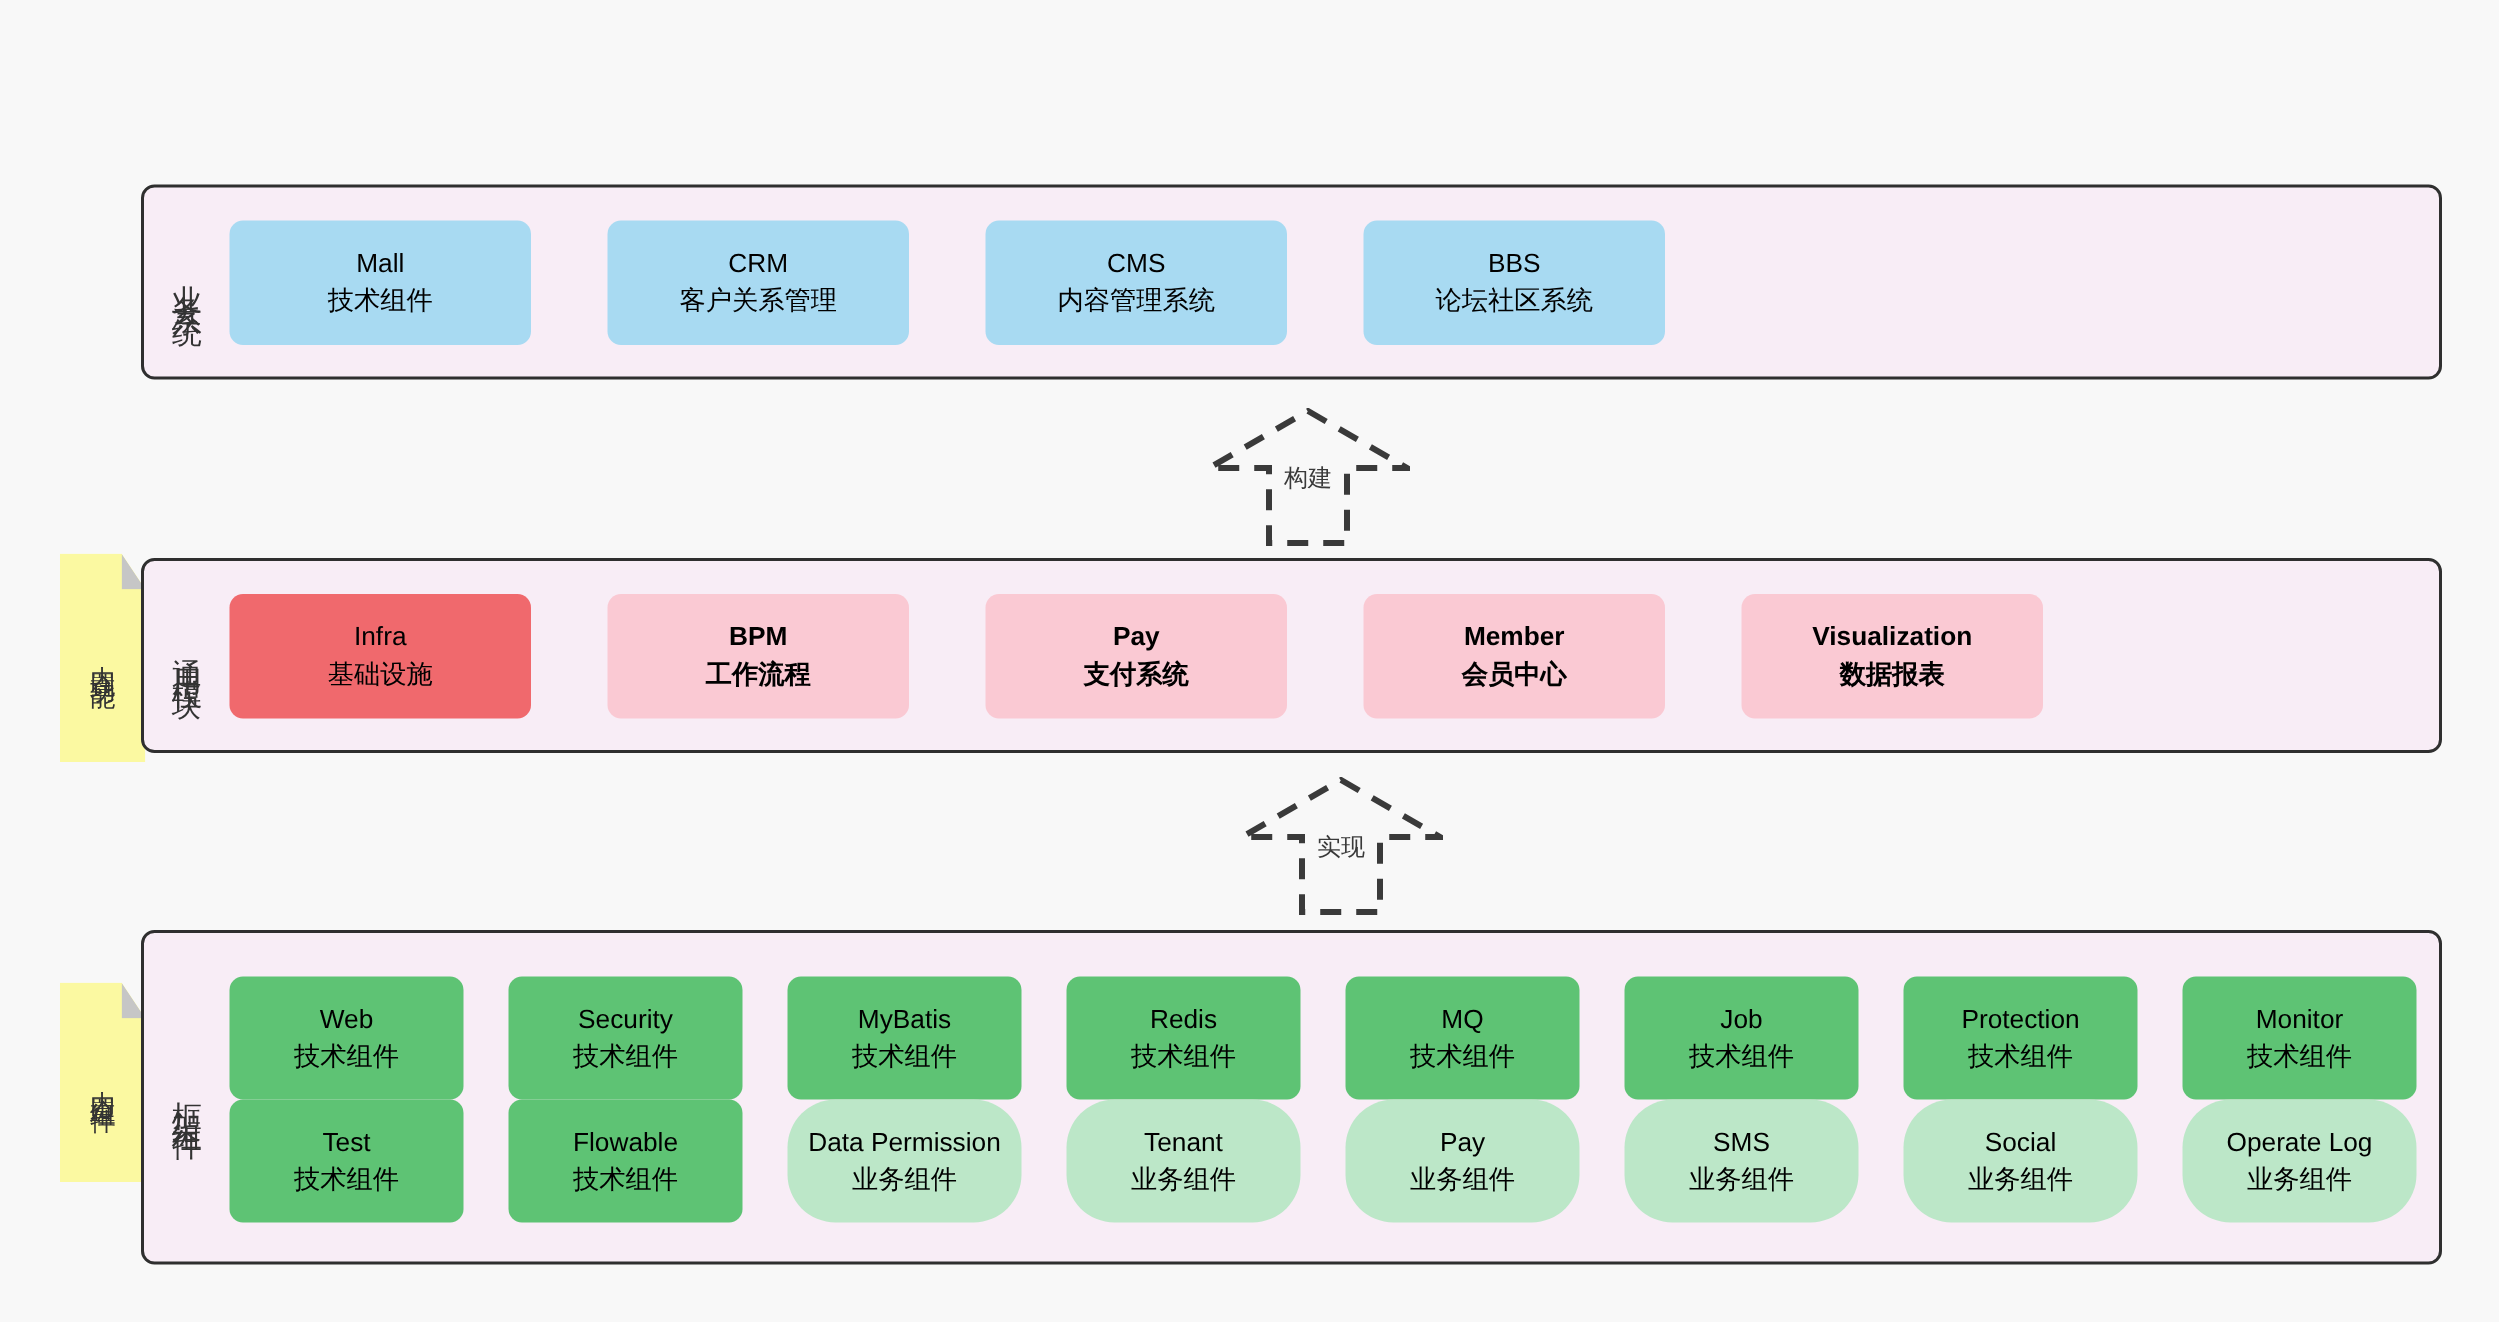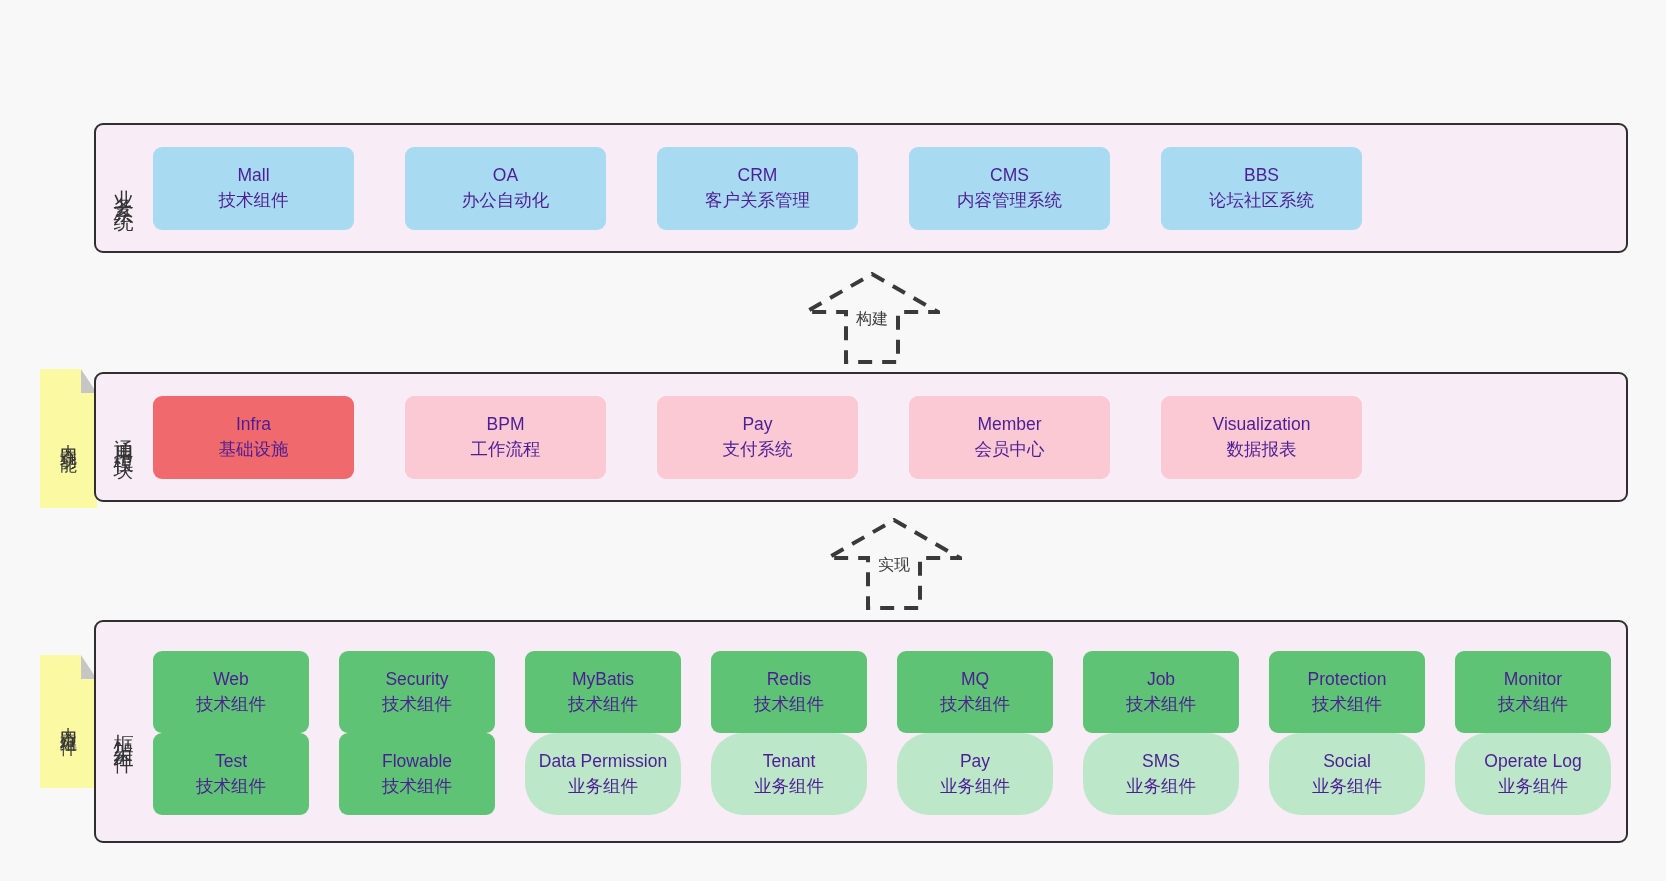--- a/index.html
+++ b/index.html
@@ -33,27 +33,27 @@
   .band-content{
     flex:1;display:flex;flex-direction:column;
     padding:29px 12px 17px 0;box-sizing:border-box;
   }
   .boxes-8{display:flex;gap:30px;}
   .boxes-8 .box{width:156px;height:82px;}
 
   .box{
     border-radius:9px;
     display:flex;flex-direction:column;align-items:center;justify-content:center;
-    text-align:center;font-size:17.5px;line-height:1.45;color:#4c1d95;
+    text-align:center;font-size:17.5px;line-height:1.45;color:#000000;
   }
   .box .t1{display:block;}
   .box .t2{display:block;}
   .blue{background:#a8daf2;}
   .red{background:#f0696d;}
-  .pink{background:#fac9d3;}
+  .pink{background:#fac9d3;font-weight:bold;}
   .green{background:#5ec374;}
   .lgreen{background:#bce7c8;border-radius:32px;}
 
   
   .arrow{position:absolute;width:136px;height:92px;z-index:2;}
   .arrow-1{left:804px;top:272px;}
   .arrow-2{left:826px;top:518px;}
   .arrow svg{width:100%;height:100%;display:block;}
   .arrow-label{
     position:absolute;left:50%;top:36px;transform:translateX(-50%);
@@ -92,24 +92,20 @@
   </div>
 
   <section class="band band-top">
     <div class="band-label">业务系统</div>
     <div class="boxes boxes-6">
       <div class="box blue">
         <span class="t1">Mall</span>
         <span class="t2">技术组件</span>
       </div>
       <div class="box blue">
-        <span class="t1">OA</span>
-        <span class="t2">办公自动化</span>
-      </div>
-      <div class="box blue">
         <span class="t1">CRM</span>
         <span class="t2">客户关系管理</span>
       </div>
       <div class="box blue">
         <span class="t1">CMS</span>
         <span class="t2">内容管理系统</span>
       </div>
       <div class="box blue">
         <span class="t1">BBS</span>
         <span class="t2">论坛社区系统</span>

